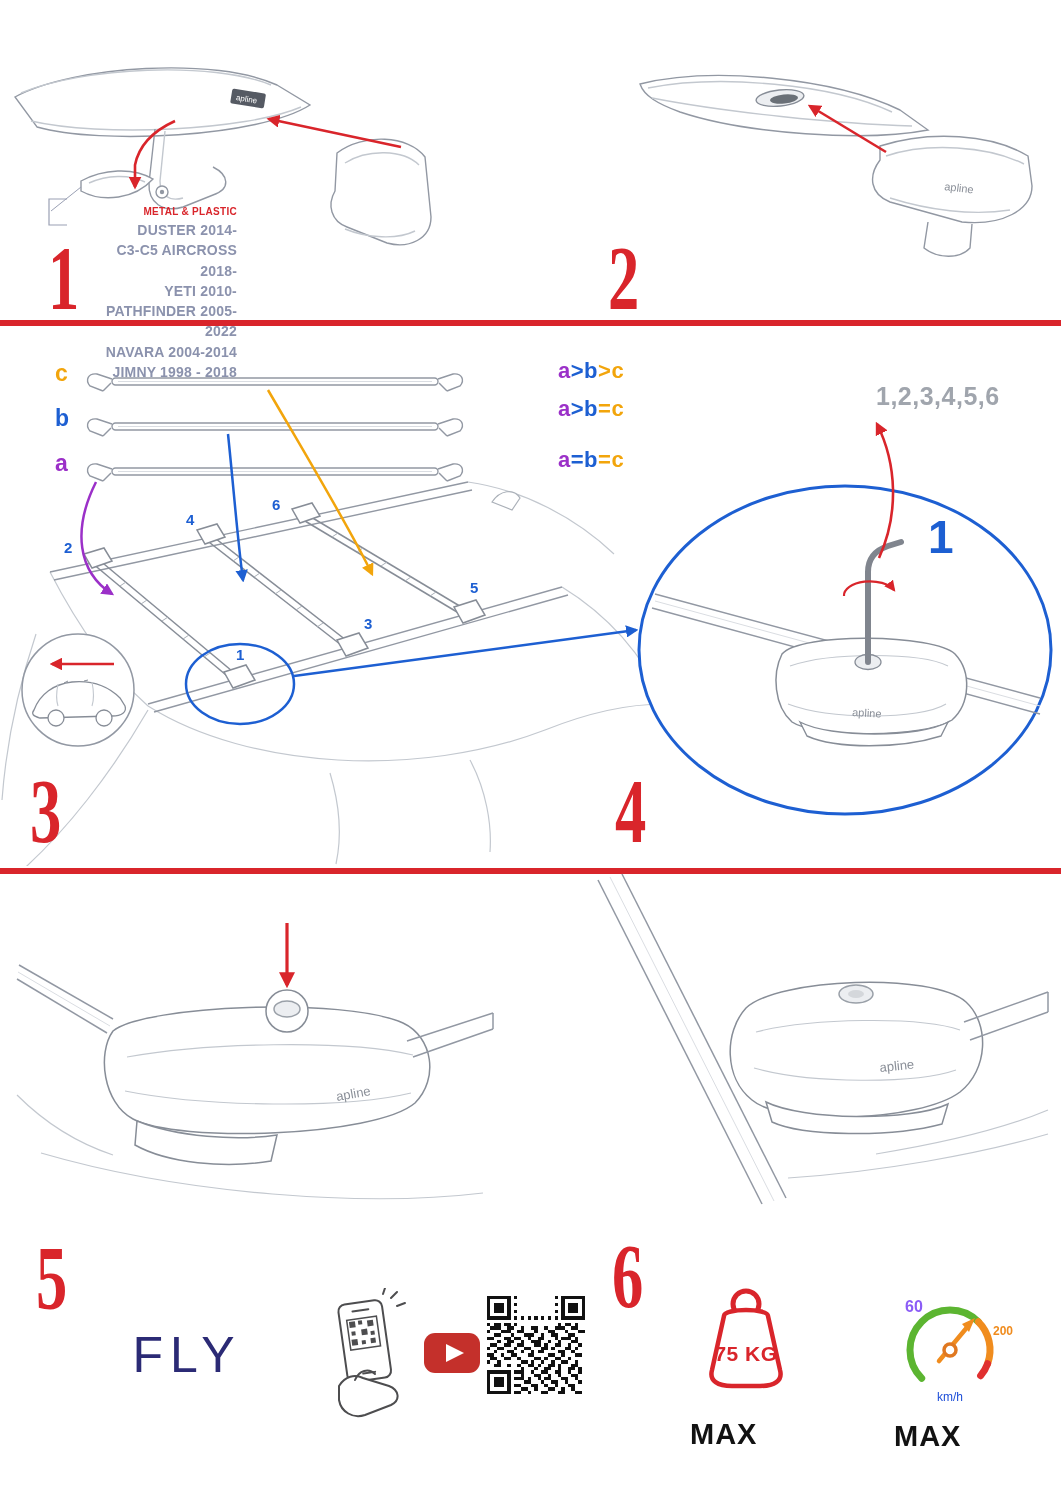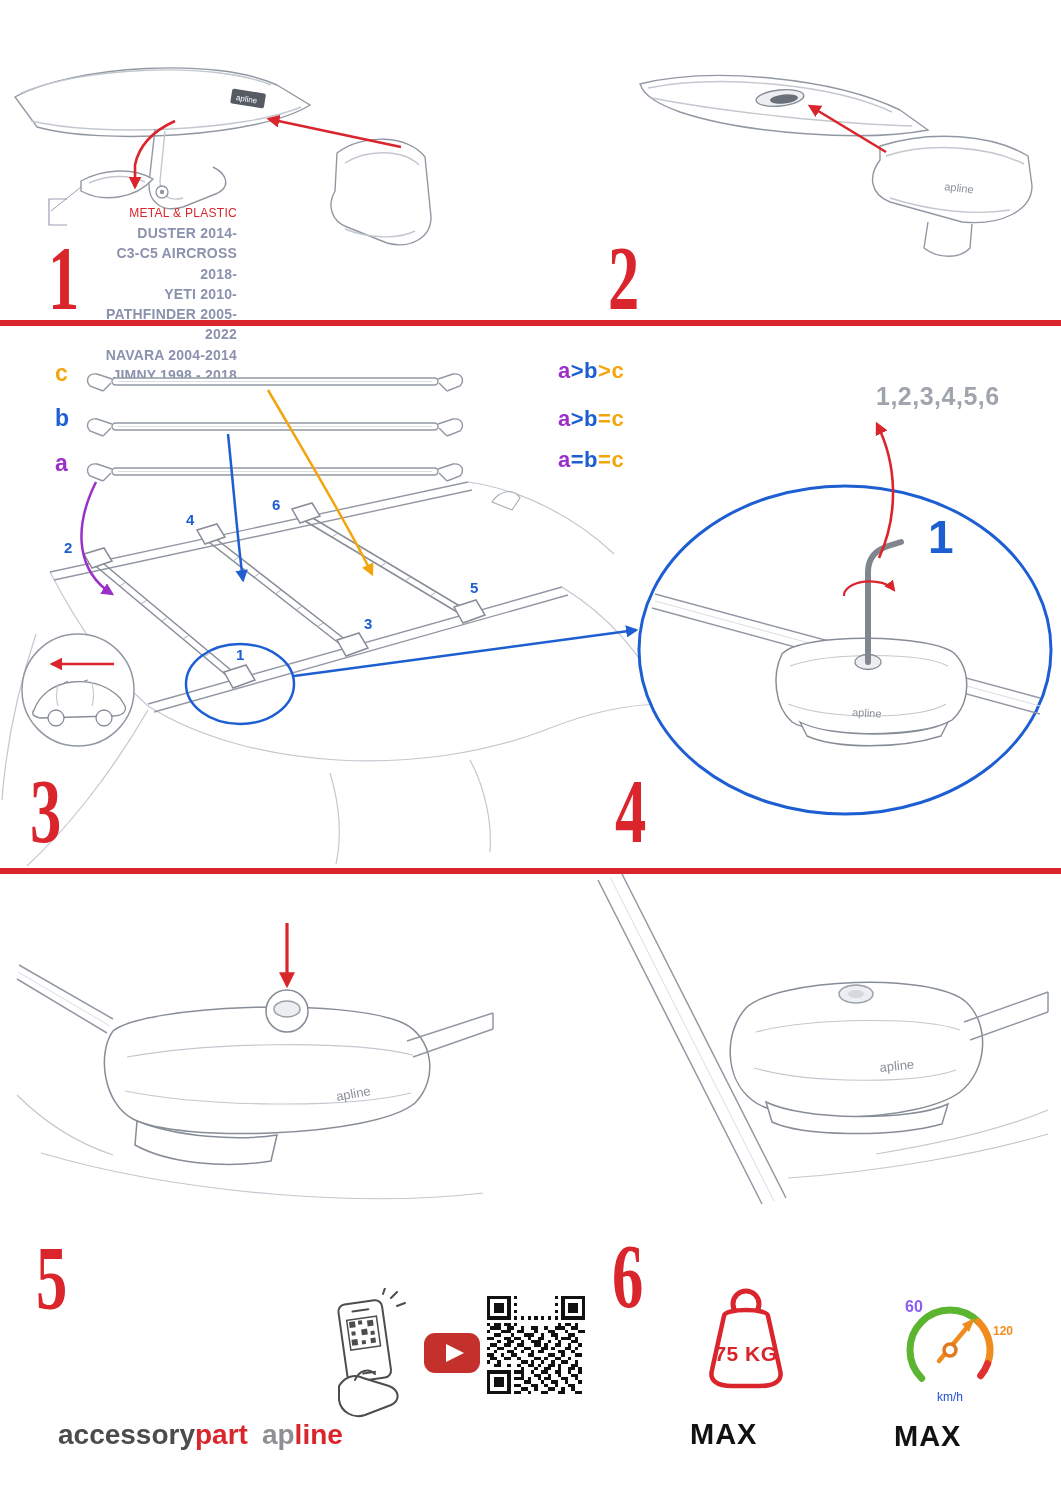--- a/index.html
+++ b/index.html
@@ -2,21 +2,21 @@
 <html><head>
 <meta charset="utf-8">
 <style>
   html,body{margin:0;padding:0;background:#fff;}
   .page{position:relative;width:1061px;height:1500px;background:#fff;overflow:hidden;
         font-family:"Liberation Sans",sans-serif;}
   .abs{position:absolute;}
   .divider{left:0;width:1061px;height:6px;background:#d9252b;}
   .panel-num{font-family:"Liberation Serif",serif;font-weight:700;font-size:92px;color:#d9252b;
              line-height:1;letter-spacing:-2px;transform:scaleX(.68);transform-origin:left top;}
-  .metal{color:#d9252b;font-weight:400;font-size:12px;letter-spacing:.3px;margin-bottom:3px;}
+  .metal{color:#d9252b;font-weight:700;font-size:10px;letter-spacing:.3px;margin-bottom:3px;}
   .models div{color:#8b92ad;font-weight:700;font-size:14px;line-height:1.45;letter-spacing:.2px;}
   .vehicle-block{text-align:right;}
   .bar-label{font-weight:700;font-size:23px;line-height:1;}
   .rel span{font-weight:700;font-size:22px;letter-spacing:.5px;}
   .posnum{font-weight:700;font-size:15px;color:#1d5fd2;line-height:1;}
   .seq{font-weight:700;font-size:25px;color:#a0a5ad;letter-spacing:.5px;}
   .big-step{font-weight:700;font-size:46px;color:#1d5fd2;line-height:1;}
   .c-purple{color:#9b30c8}.c-blue{color:#1d5fd2}.c-orange{color:#f2a50c}
   .fly{font-size:50px;color:#2b2a75;letter-spacing:7px;font-weight:400;text-align:center;}
   .brandline{font-size:28px;font-weight:700;color:#4c4c4e;}
@@ -219,21 +219,21 @@
     <line x1="294" y1="344" x2="636" y2="298" stroke="#1d5fd2" stroke-width="2.5" marker-end="url(#mBlu)"></line>
   </svg>
 
   <div class="abs bar-label c-orange" style="left:55px;top:362px">c</div>
   <div class="abs bar-label c-blue" style="left:55px;top:407px">b</div>
   <div class="abs bar-label c-purple" style="left:55px;top:452px">a</div>
 
   <div class="abs rel" style="left:558px;top:358px">
     <span class="c-purple">a</span><span class="c-blue">&gt;</span><span class="c-blue">b</span><span class="c-orange">&gt;</span><span class="c-orange">c</span>
   </div>
-  <div class="abs rel" style="left:558px;top:406px">
+  <div class="abs rel" style="left:558px;top:396px">
     <span class="c-purple">a</span><span class="c-blue">&gt;</span><span class="c-blue">b</span><span class="c-orange">=</span><span class="c-orange">c</span>
   </div>
   <div class="abs rel" style="left:558px;top:447px">
     <span class="c-purple">a</span><span class="c-blue">=</span><span class="c-blue">b</span><span class="c-orange">=</span><span class="c-orange">c</span>
   </div>
 
   <div class="abs posnum" style="left:64px;top:540px">2</div>
   <div class="abs posnum" style="left:186px;top:512px">4</div>
   <div class="abs posnum" style="left:272px;top:497px">6</div>
   <div class="abs posnum" style="left:364px;top:616px">3</div>
@@ -282,23 +282,21 @@
       <ellipse cx="306" cy="122" rx="8" ry="4" fill="#d4d7db" stroke="none"></ellipse>
       <path d="M216,230 C252,248 360,250 398,232 L392,252 C340,266 252,264 222,250 Z" fill="#fff" stroke="#878d97"></path>
       <line x1="414" y1="150" x2="498" y2="120"></line>
         <line x1="420" y1="168" x2="498" y2="140"></line>
         <line x1="498" y1="120" x2="498" y2="140"></line>
     </g>
     <text x="330" y="200" transform="rotate(-6 330 200)" font-size="13" fill="#8a8f98" font-family="Liberation Sans, sans-serif">apline</text>
   </svg>
   <div class="abs panel-num" style="left:612px;top:1230px">6</div>
 
-  <div class="abs brandline" style="left:58px;top:1419px">
-    <span>accessory</span><span class="red">part</span><span class="gray" style="margin-left:14px">ap</span><span class="red">line</span>
-  </div>
+  <div class="abs fly" style="left:92px;top:1326px;width:190px">FLY</div>
 
   <svg class="abs" style="left:315px;top:1288px" width="100" height="130" viewBox="0 0 100 130">
     <g stroke="#4d4d4f" stroke-width="2" fill="none" stroke-linecap="round">
       <g transform="rotate(-8 50 55)">
         <rect x="28" y="14" width="44" height="78" rx="7" fill="#fff"></rect>
         <rect x="35" y="30" width="30" height="30" stroke-width="1.5"></rect>
         <g fill="#4d4d4f" stroke="none">
           <rect x="37" y="32" width="6" height="6"></rect>
             <rect x="46" y="32" width="4" height="4"></rect>
             <rect x="55" y="33" width="6" height="6"></rect>
@@ -371,17 +369,17 @@
     <g fill="none" stroke-linecap="round" stroke-width="7">
       <path d="M36.7,90.3 A40,40 0 1 1 93.3,33.7" stroke="#5cb531"></path>
       <path d="M93.3,33.7 A40,40 0 0 1 102.6,75.7" stroke="#f08c1e"></path>
       <path d="M102.6,75.7 A40,40 0 0 1 95.6,87.7" stroke="#e03030"></path>
     </g>
     <path d="M54,73 L84,37" stroke="#f08c1e" stroke-width="4.5" stroke-linecap="round" fill="none"></path>
     <path d="M90,30 L77,36 L84,44 Z" fill="#f08c1e"></path>
     <circle cx="65" cy="62" r="6" fill="#fff" stroke="#e07820" stroke-width="3.5"></circle>
   </svg>
   <div class="abs speed-low" style="left:905px;top:1298px">60</div>
-  <div class="abs speed-high" style="left:993px;top:1324px">120</div>
+  <div class="abs speed-high" style="left:993px;top:1324px">200</div>
   <div class="abs kmh" style="left:920px;top:1390px;width:60px">km/h</div>
   <div class="abs max-label" style="left:894px;top:1420px;width:112px">MAX</div>
 
 </div>
 
 </body></html>

